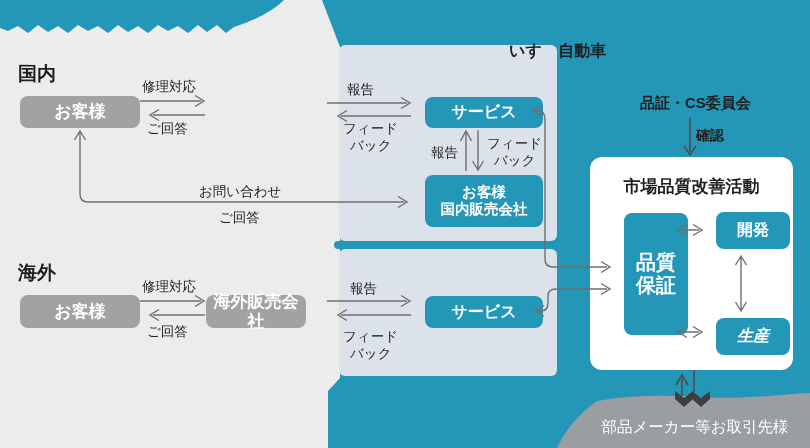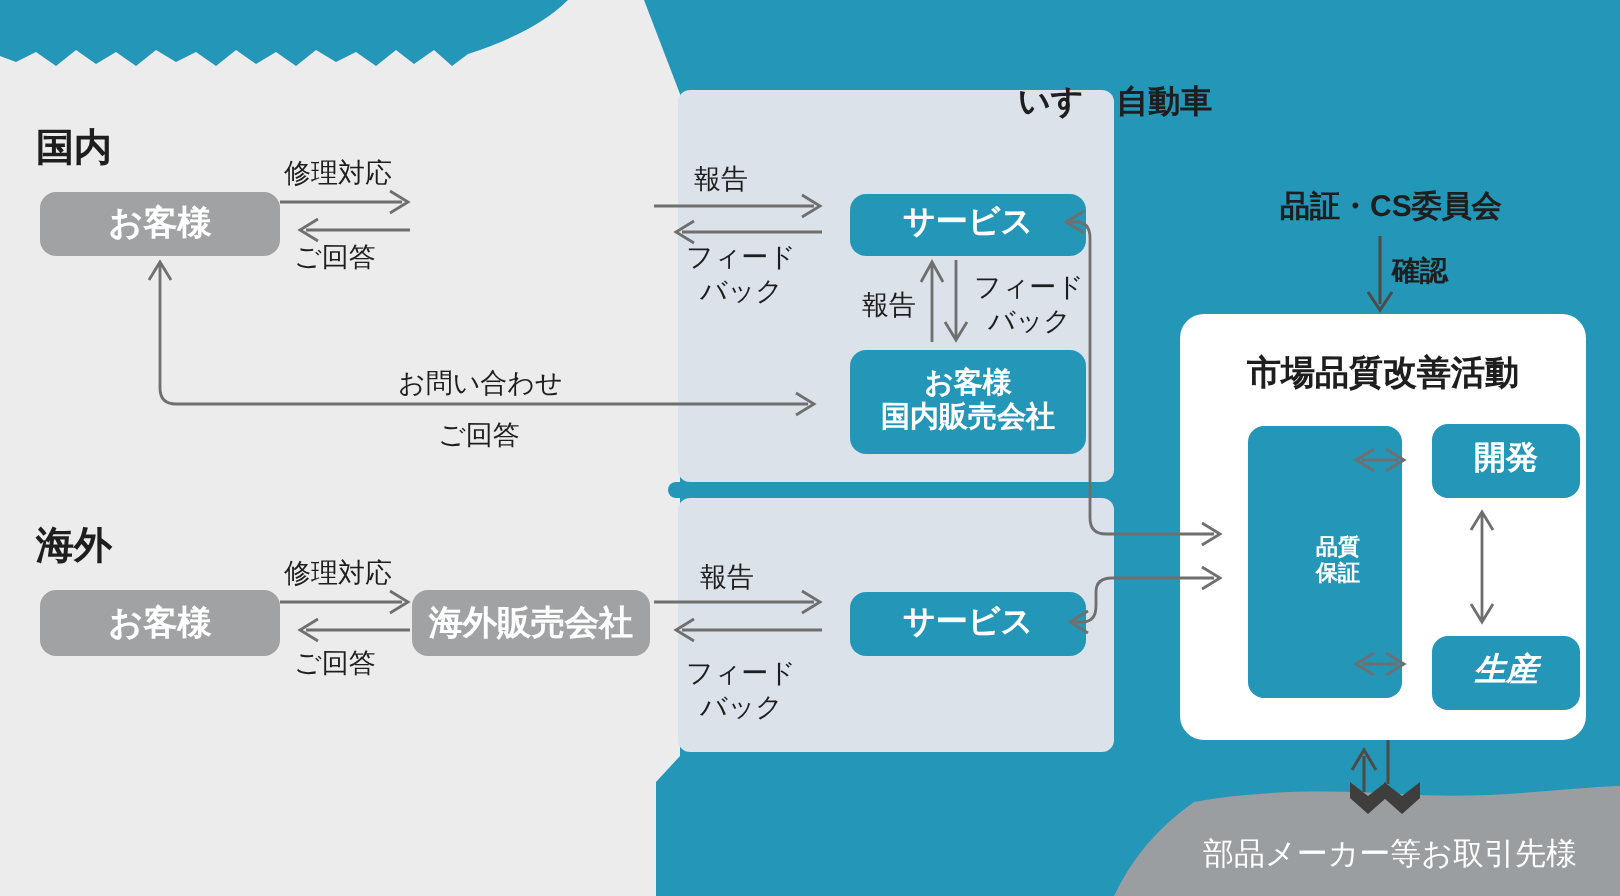--- a/index.html
+++ b/index.html
@@ -69,28 +69,28 @@
     <span>サービス</span>
   </div>
   <div class="box teal-box two-line" style="left:413px;top:175px;width:118px;height:52px;font-size:14.5px;">
     <span>お客様</span>
     <span>国内販売会社</span>
   </div>
 
   <div class="box gray-box" style="left:20px;top:295px;width:120px;height:33px;">
     <span>お客様</span>
   </div>
-  <div class="box gray-box" style="left:206px;top:295px;width:119px;height:33px;">
+  <div class="box gray-box" style="left:206px;top:295px;width:100px;height:33px;">
     <span>海外販売会社</span>
   </div>
   <div class="box teal-box" style="left:413px;top:296px;width:118px;height:32px;">
     <span>サービス</span>
   </div>
 
-  <div class="box teal-box two-line" style="left:612px;top:213px;width:64px;height:136px;font-size:11px;padding-left:13px;">
+  <div class="box teal-box two-line" style="left:612px;top:213px;width:64px;height:122px;font-size:20px;">
     <span>品質</span>
     <span>保証</span>
   </div>
   <div class="box teal-box" style="left:704px;top:212px;width:74px;height:37px;">
     <span>開発</span>
   </div>
   <div class="box teal-box" style="left:704px;top:318px;width:74px;height:37px;font-style:italic;">
     <span>生産</span>
   </div>
 

